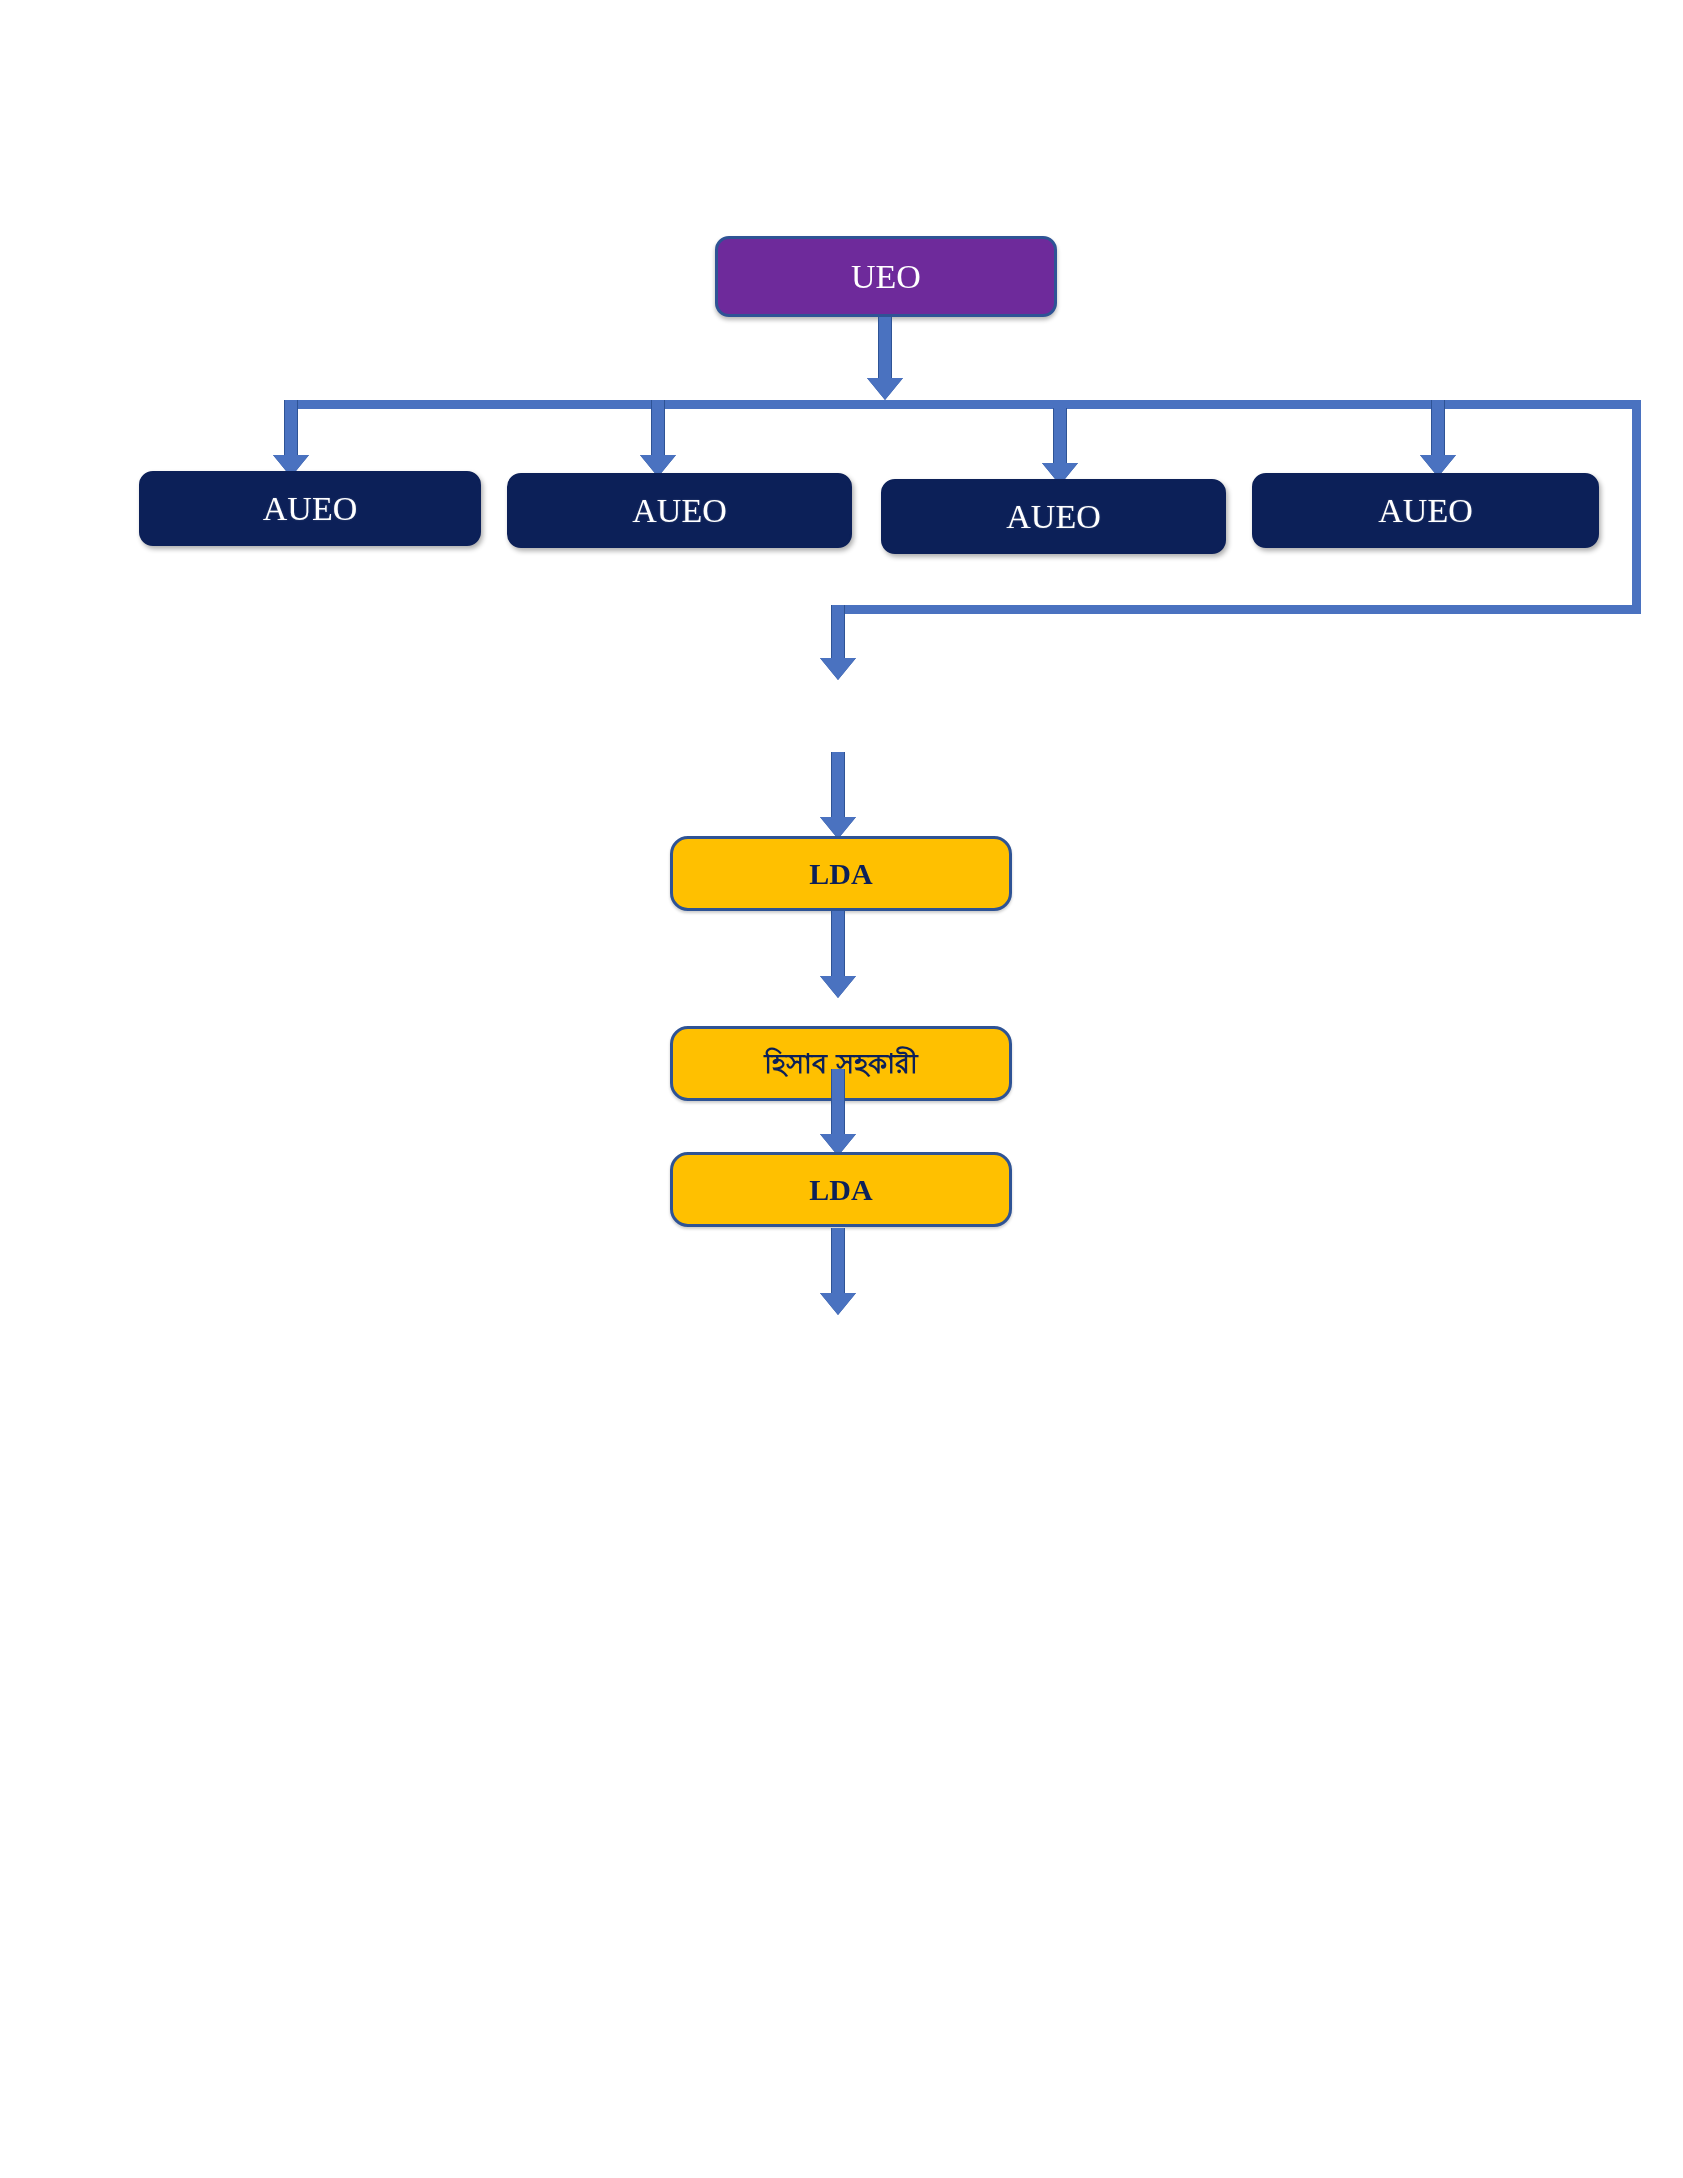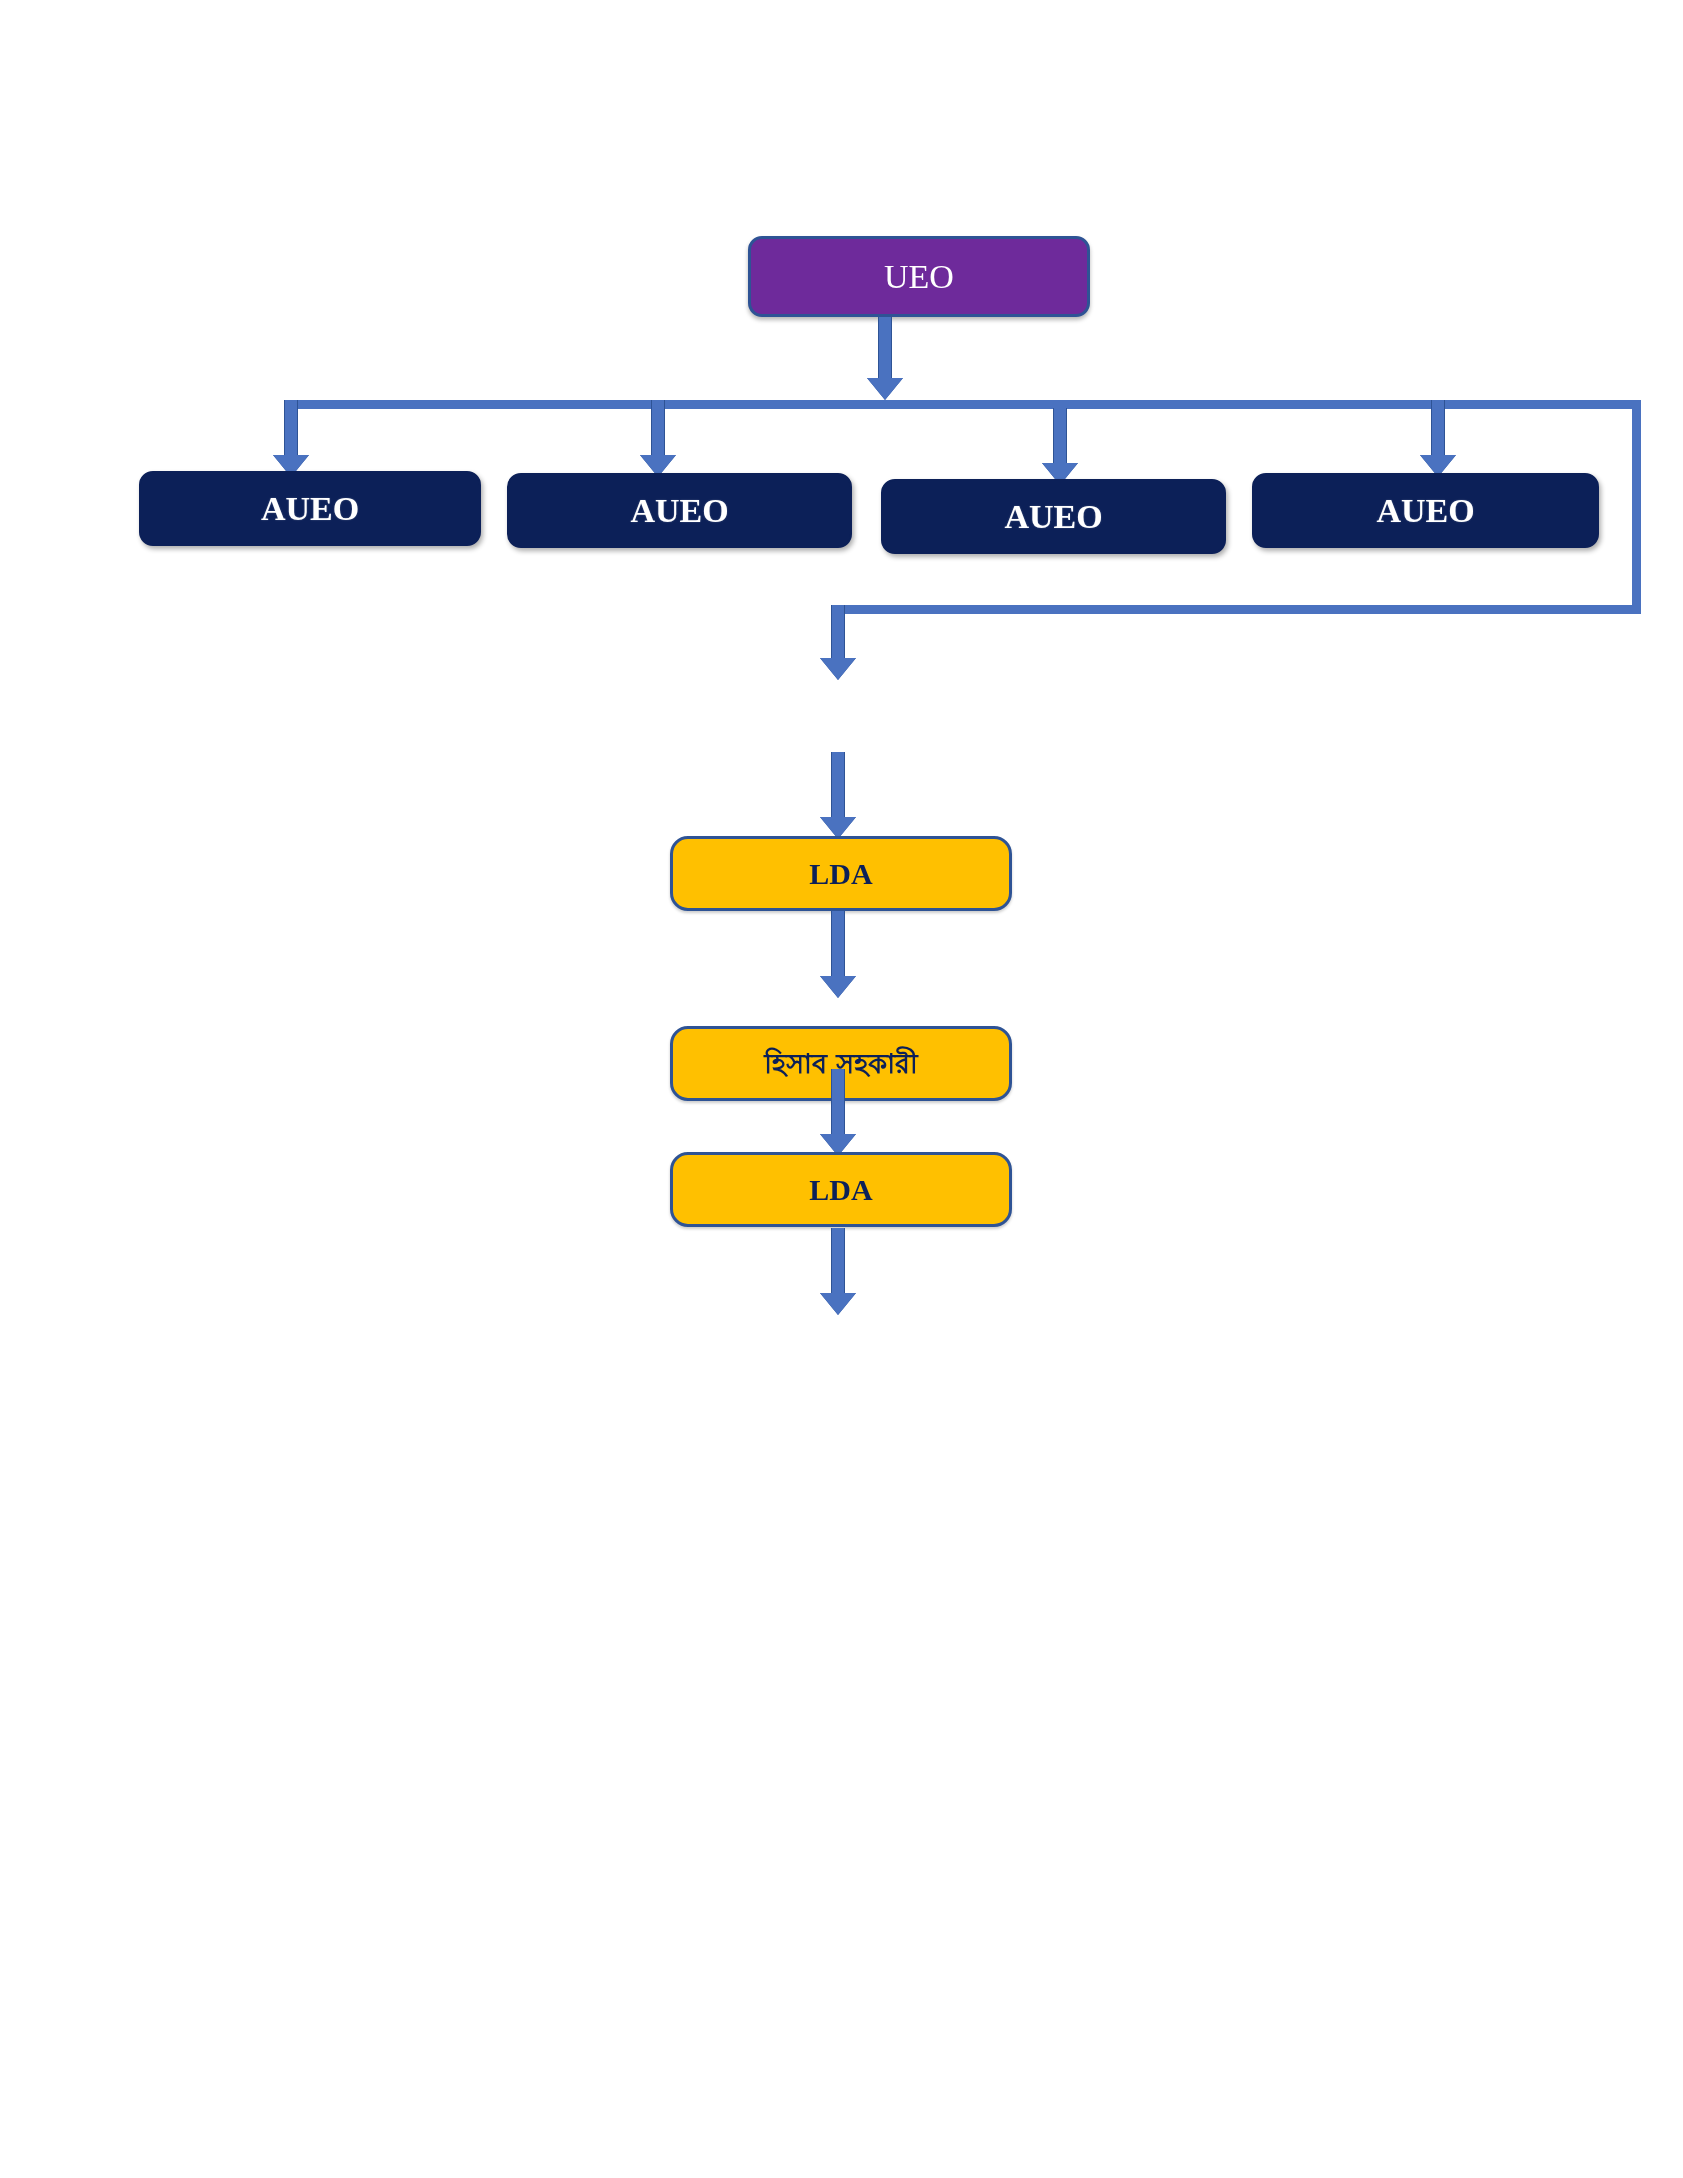--- a/index.html
+++ b/index.html
@@ -42,21 +42,21 @@
     border-color: #2E5395;
     border-radius: 14px;
     box-shadow: 0 3px 4px rgba(0,0,0,0.28);
   }
 
   
   .node.navy {
     background: #0C2058;
     color: #ffffff;
     font-size: 34px;
-    font-weight: 700;
+    font-weight: 400;
     border: 2px solid #0C2058;
     border-radius: 14px;
     box-shadow: 2px 3px 5px rgba(0,0,0,0.32);
     text-shadow: 0 0 2px rgba(255,255,255,0.25);
   }
 
   
   .node.amber {
     background: #FFC000;
     color: #0C2058;
@@ -106,21 +106,21 @@
     border-right: 18px solid transparent;
     border-top: 22px solid #4A72C0;
     filter: drop-shadow(0 0 0.6px #2E5395);
   }
 </style>
 </head>
 <body>
 
 <div id="canvas">
 
-  <div class="node root" style="left:748px; top:236px; width:342px; height:81px;">
+  <div class="node root" style="left:715px; top:236px; width:342px; height:81px;">
     <span>UEO</span>
   </div>
 
   <div class="arrow" style="left:867px; top:317px; height:83px;">
     <div class="shaft" style="height:61px;"></div>
     <div class="head" style="top:61px;"></div>
   </div>
 
   <div class="seg h" style="left:290px; top:400px; width:1350px;"></div>
 

